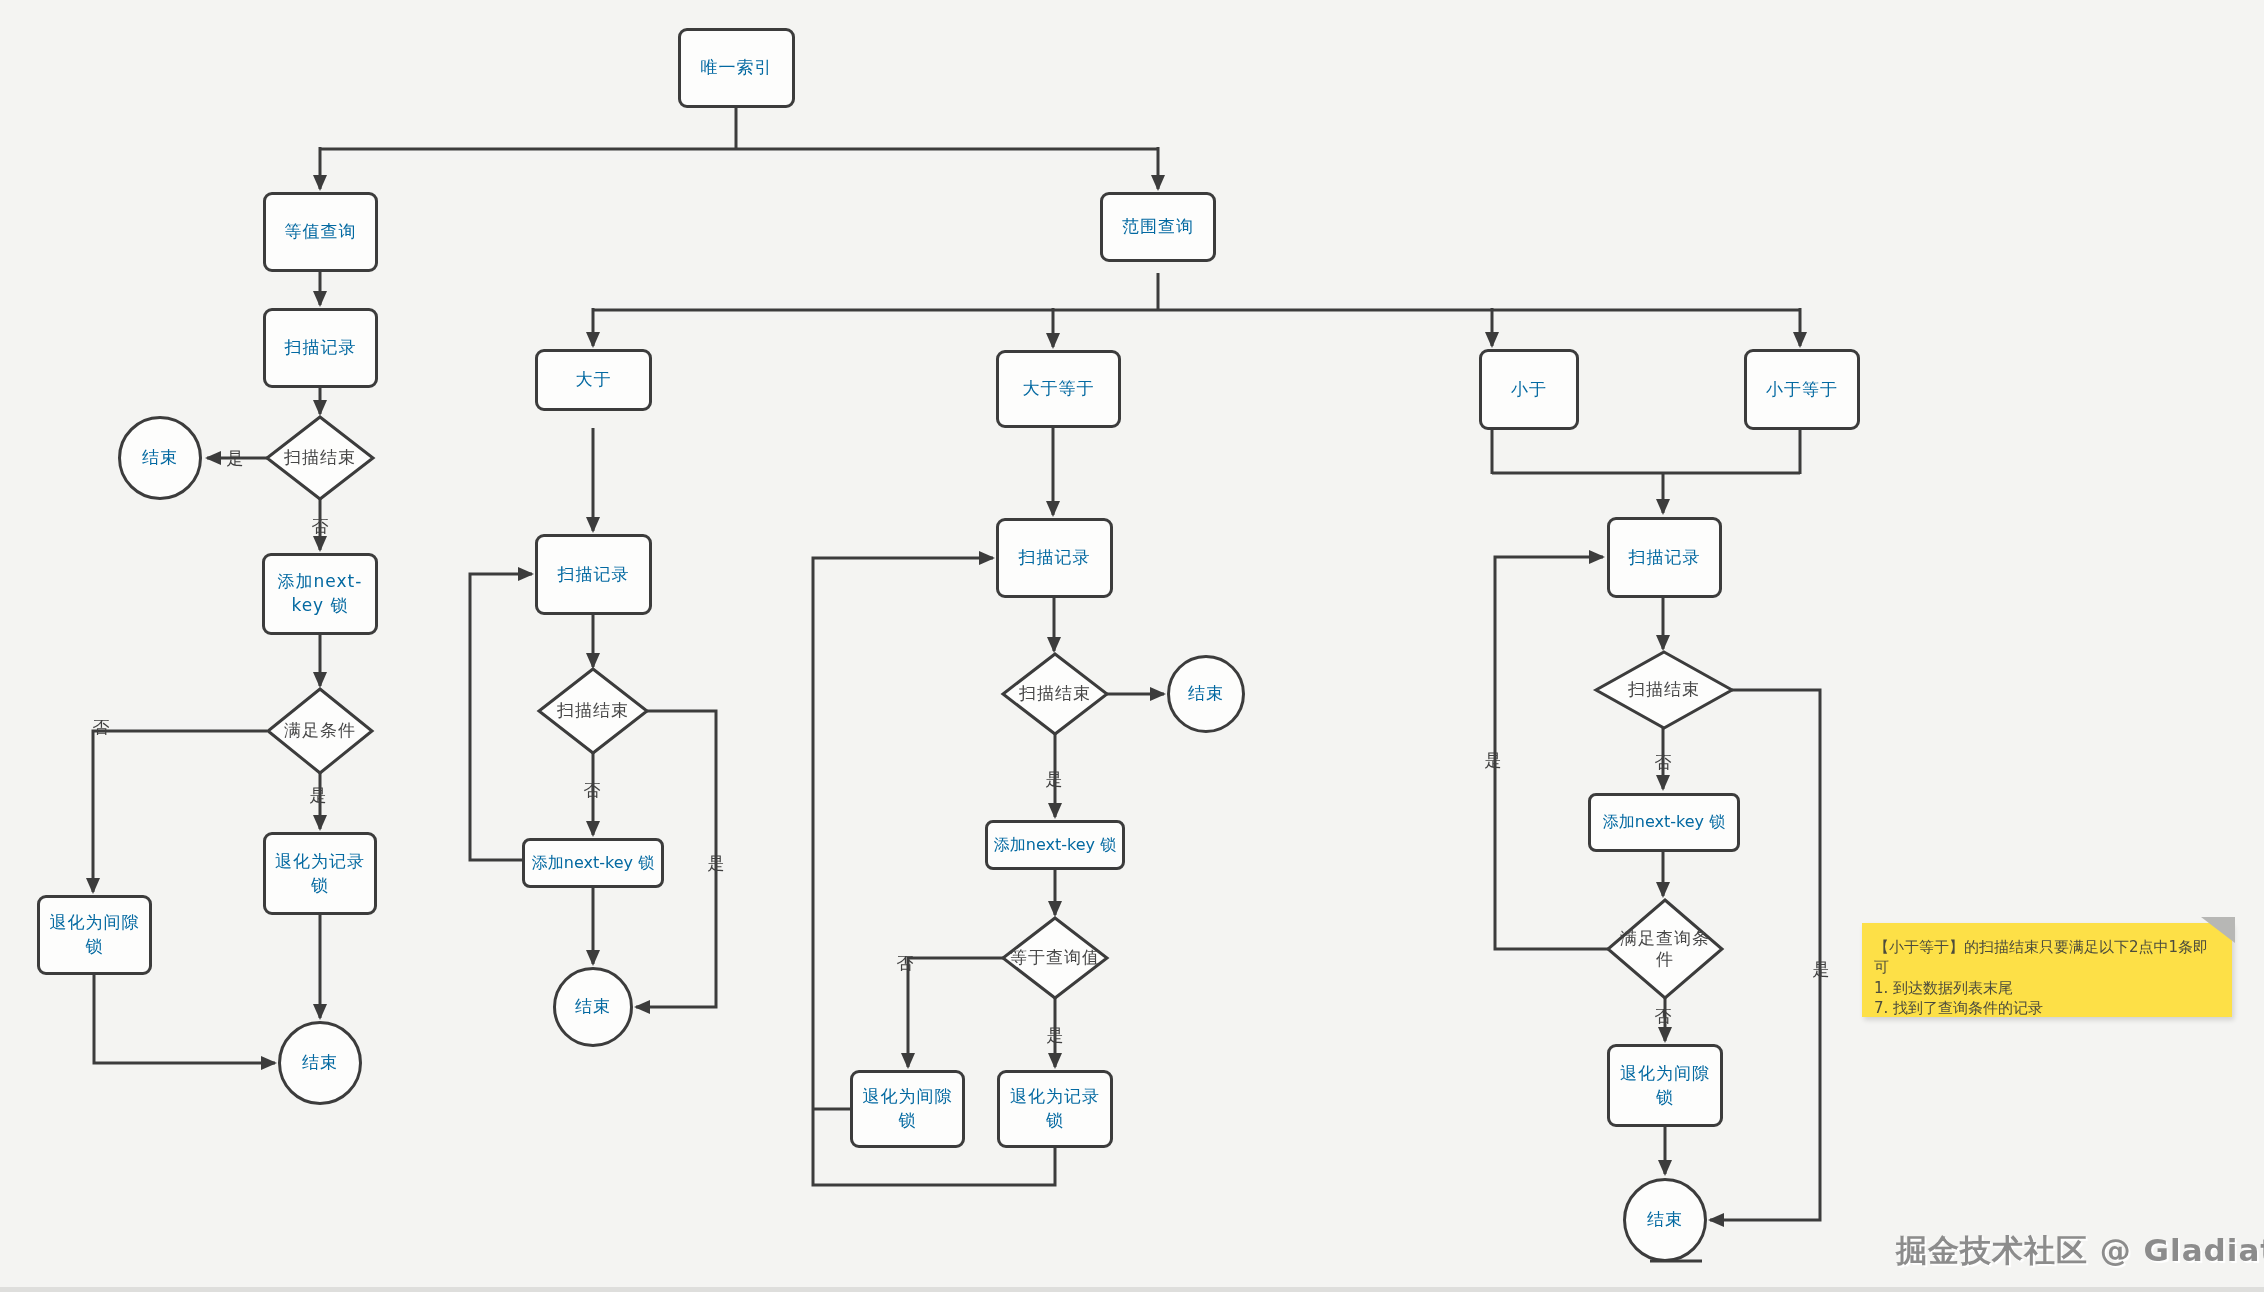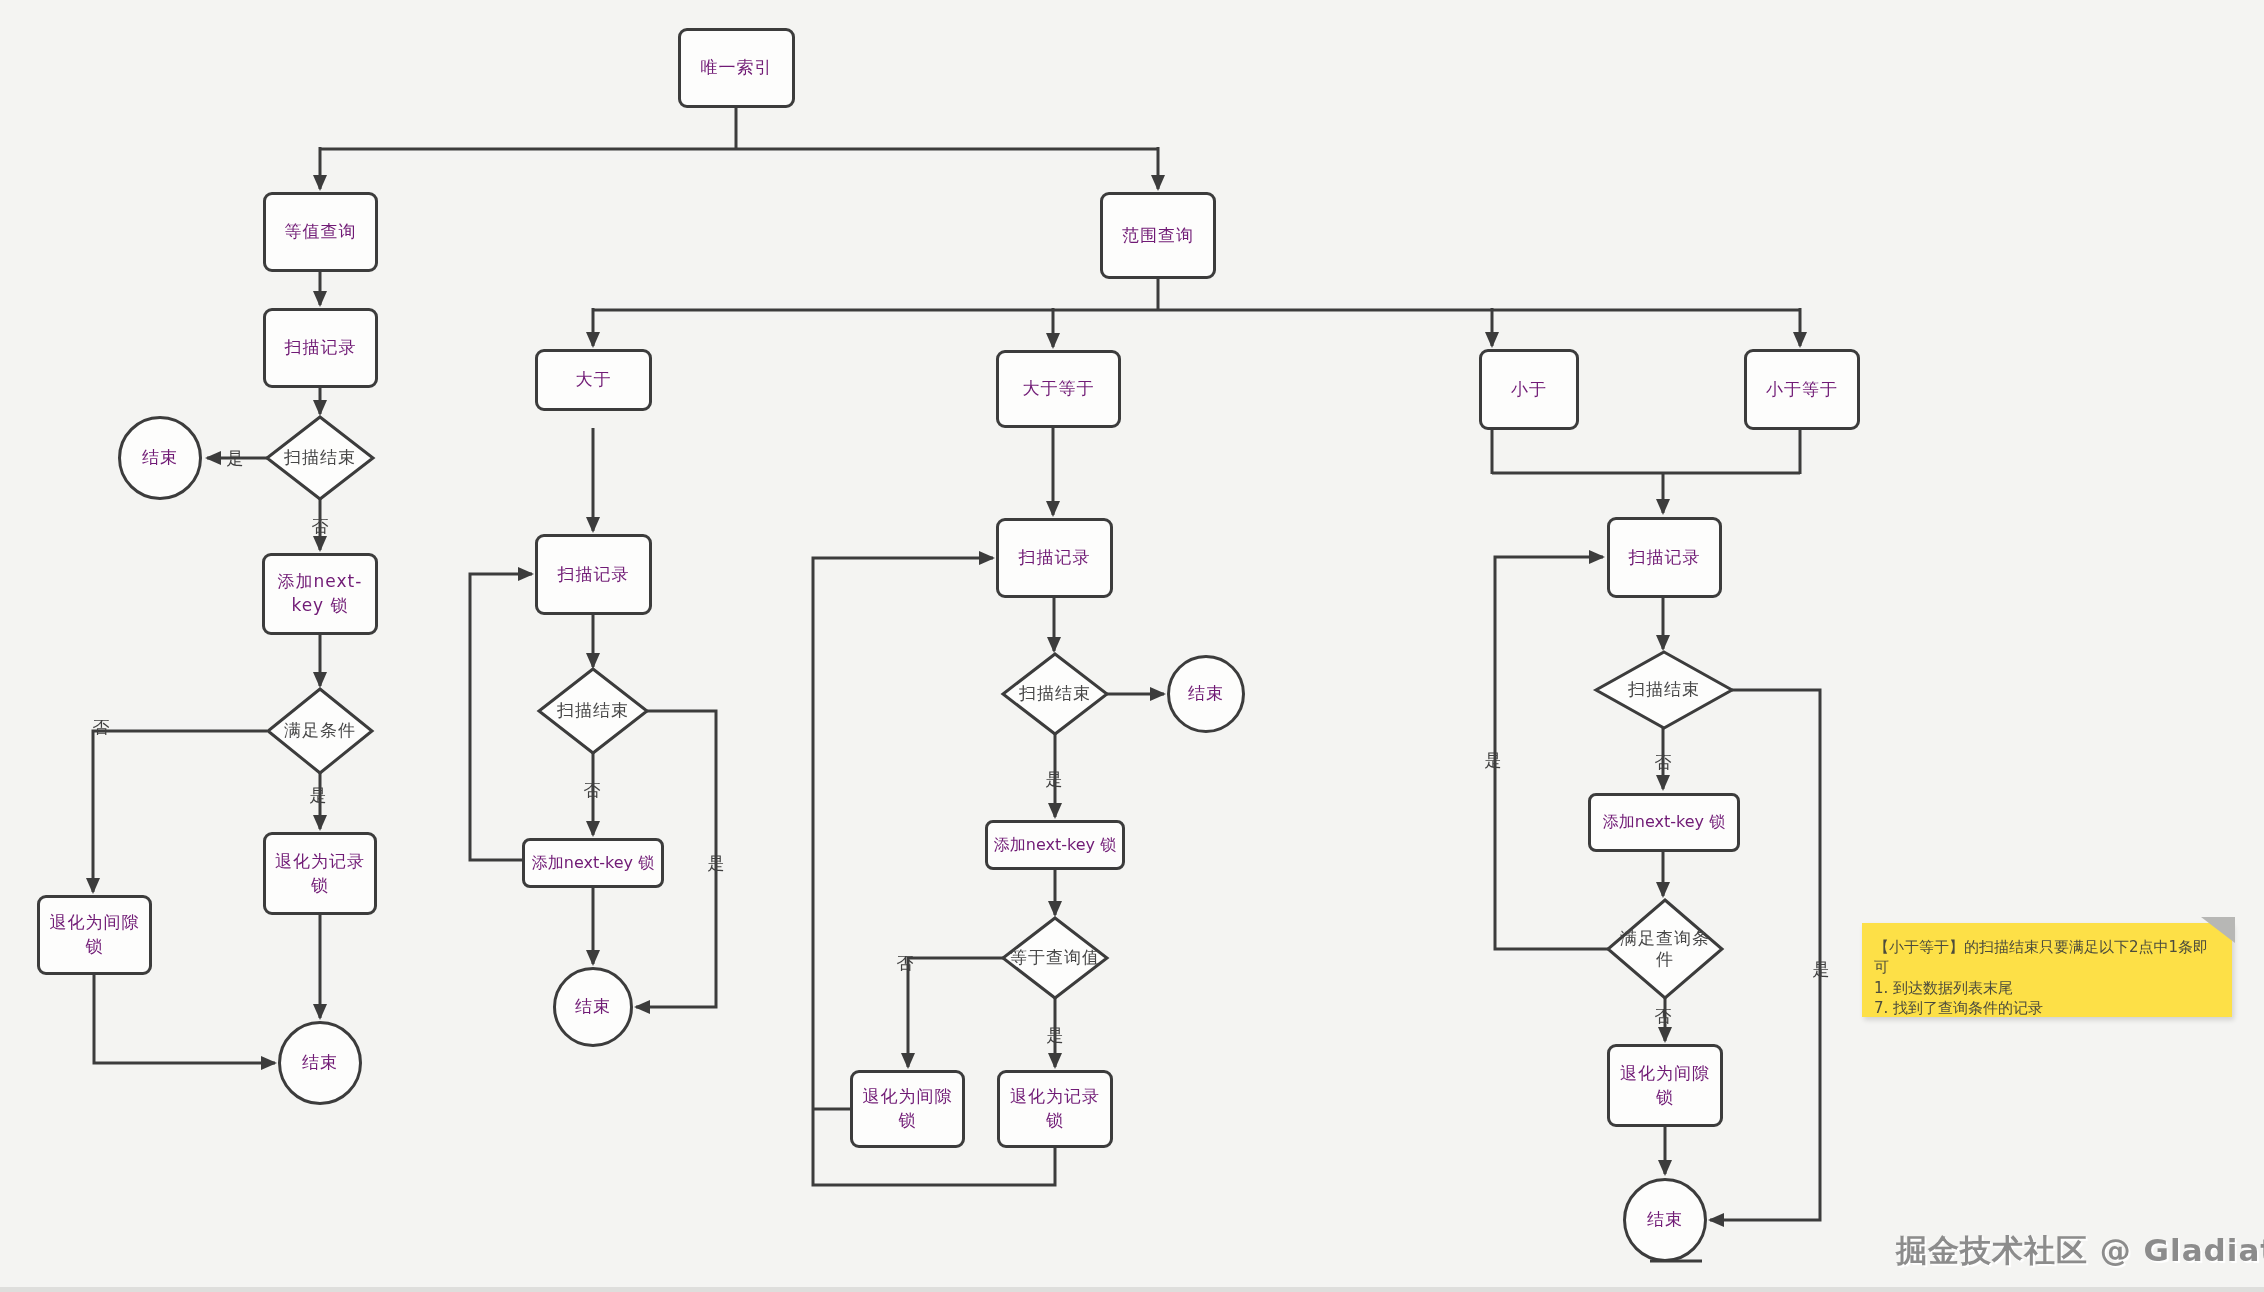--- a/index.html
+++ b/index.html
@@ -9,21 +9,21 @@
     background:#f4f4f2;
     font-family:"DejaVu Sans","Liberation Sans",sans-serif;
     color:#434343;
   }
   .edges{position:absolute;left:0;top:0;}
   .node{
     position:absolute;box-sizing:border-box;
     background:#fdfdfc;border:3px solid #3c3c3c;border-radius:9px;
     display:flex;align-items:center;justify-content:center;
     text-align:center;font-size:17px;line-height:1.4;padding:0 3px;
-    color:#701a75;letter-spacing:1px;
+    color:#0369a1;letter-spacing:1px;
   }
   .node.wide{font-size:16px;border-radius:8px;letter-spacing:0;}
   .node.circle{border-radius:50%;padding:0;}
   .dtext{
     position:absolute;display:flex;align-items:center;justify-content:center;
     text-align:center;font-size:17px;line-height:1.25;color:#474747;
     letter-spacing:1px;pointer-events:none;
   }
   .elabel{
     position:absolute;transform:translate(-50%,-50%);
@@ -143,21 +143,21 @@
   <div class="node" style="left:263px;top:832px;width:114px;height:83px">
       <span>退化为记录锁</span>
     </div>
   <div class="node" style="left:37px;top:895px;width:115px;height:80px">
       <span>退化为间隙锁</span>
     </div>
   <div class="node circle" style="left:278px;top:1021px;width:84px;height:84px">
       <span>结束</span>
     </div>
 
-  <div class="node" style="left:1100px;top:192px;width:116px;height:87px">
+  <div class="node" style="left:1100px;top:192px;width:116px;height:70px">
       <span>范围查询</span>
     </div>
 
   <div class="node" style="left:535px;top:349px;width:117px;height:62px">
       <span>大于</span>
     </div>
   <div class="node" style="left:535px;top:534px;width:117px;height:81px">
       <span>扫描记录</span>
     </div>
   <div class="node wide" style="left:522px;top:838px;width:142px;height:50px">

